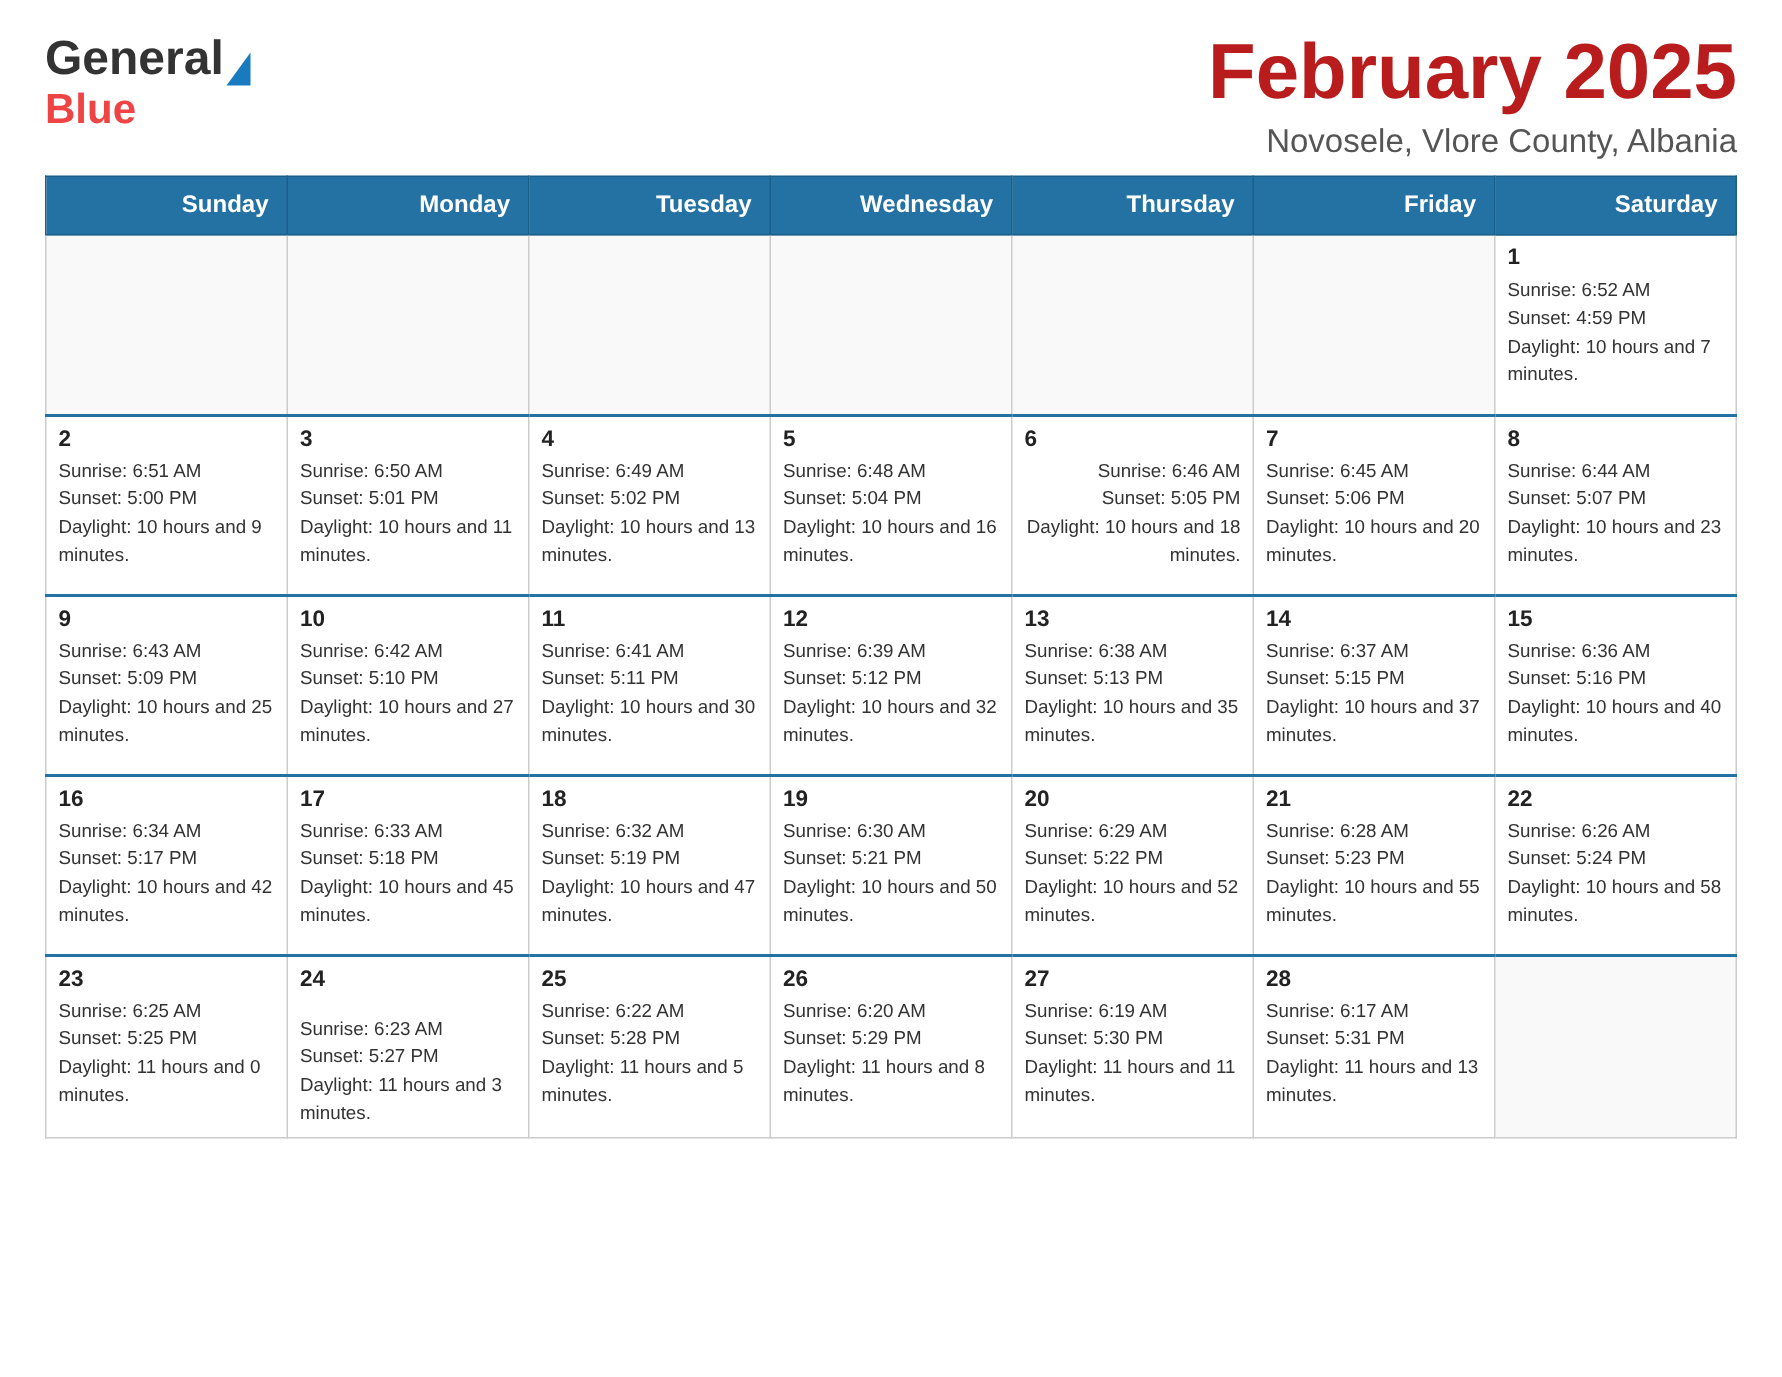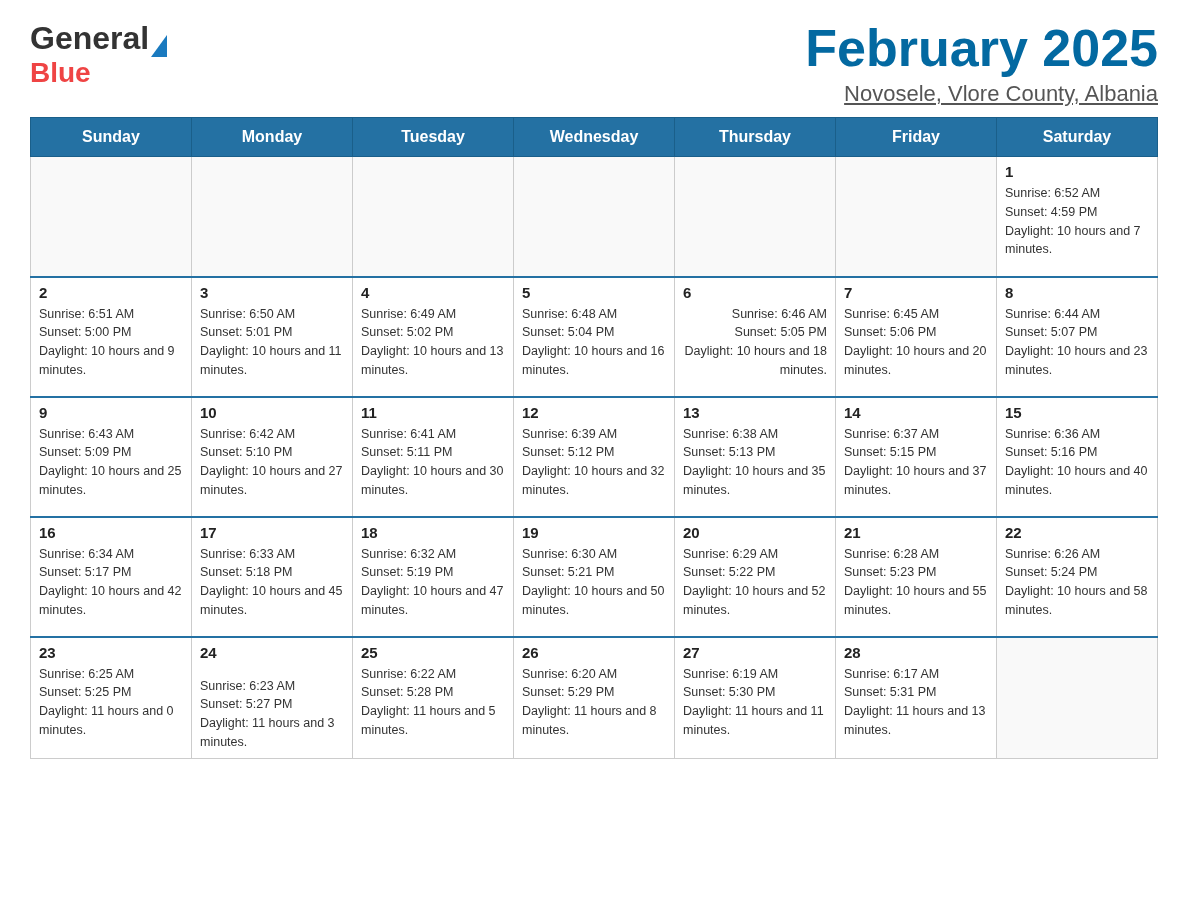--- a/index.html
+++ b/index.html
@@ -46,42 +46,41 @@
     .logo-top-row {
       display: flex;
       align-items: flex-end;
     }
     .title-block {
       text-align: right;
     }
     .title-block h1 {
       font-size: 52px;
       font-weight: bold;
-      color: #0369a1;
+      color: #b91c1c;
       line-height: 1.1;
     }
     .title-block h2 {
       font-size: 22px;
       font-weight: normal;
       color: #555;
       margin-top: 4px;
-      text-decoration: underline;
     }
     .calendar {
       width: 100%;
       border-collapse: collapse;
       margin-top: 10px;
     }
     .calendar thead tr th {
       background-color: #2471a3;
       color: #fff;
       font-size: 16px;
       font-weight: bold;
-      padding: 10px 24px;
-      text-align: center;
+      padding: 10px 12px;
+      text-align: right;
       border: 1px solid #1a5f8a;
     }
     .calendar tbody tr td {
       vertical-align: top;
       border: 1px solid #ccc;
       padding: 6px 8px;
       font-size: 13px;
       color: #333;
       width: calc(100% / 7);
       min-height: 110px;

